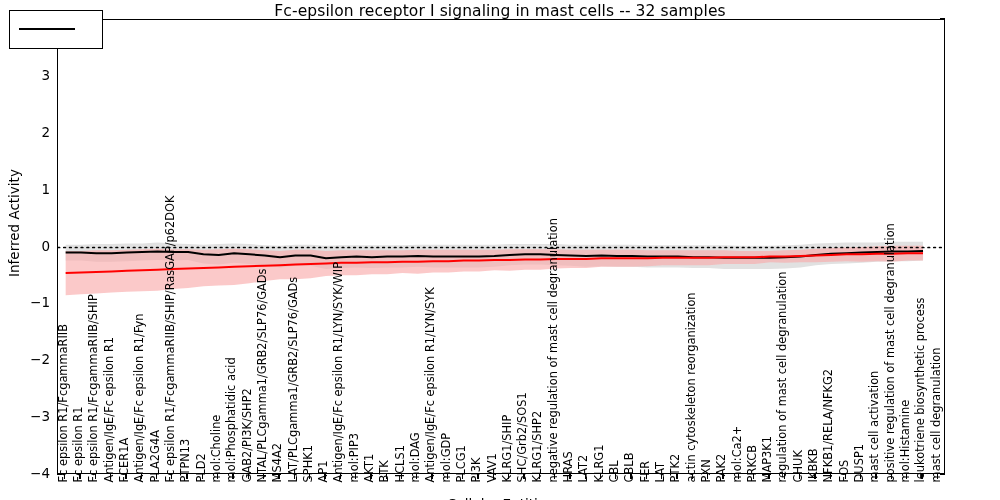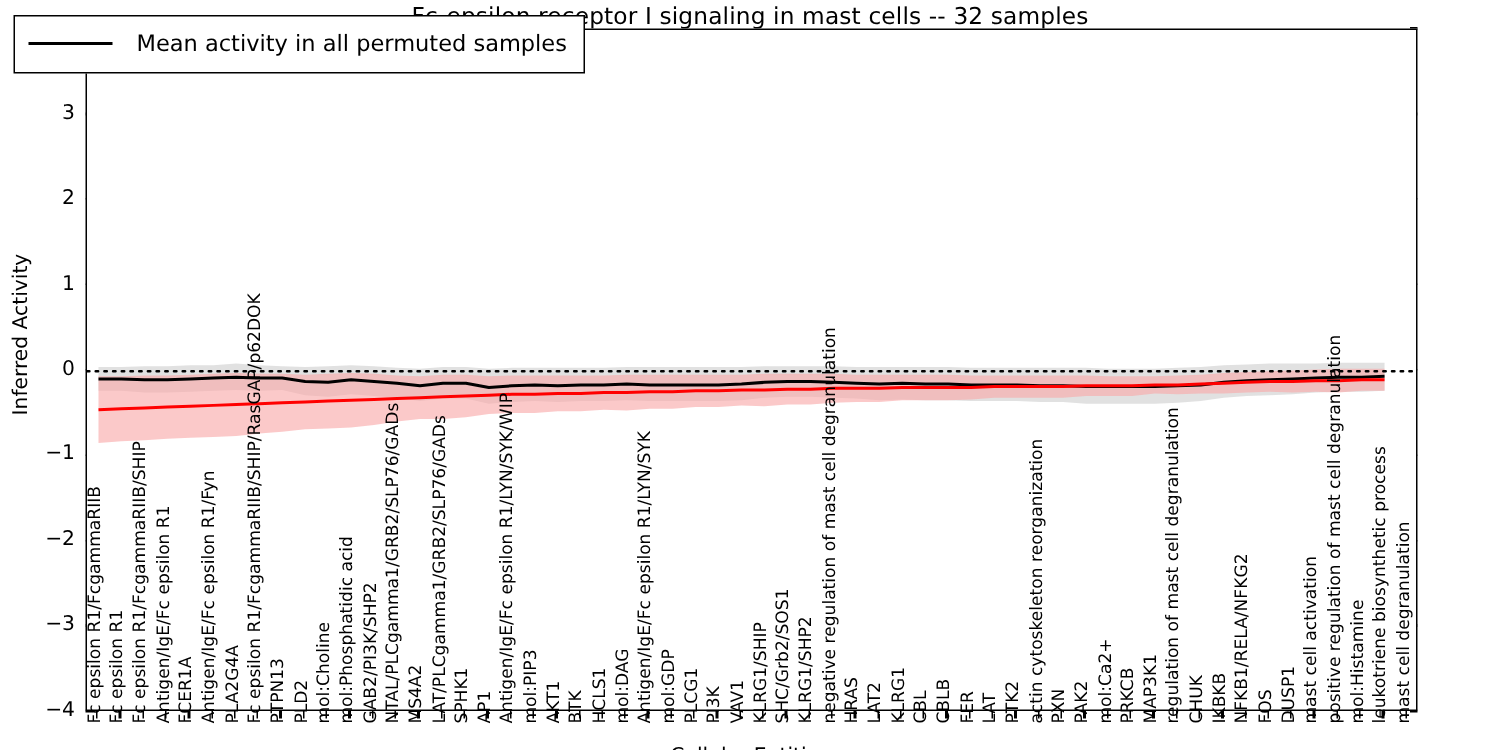--- a/index.html
+++ b/index.html
@@ -222,17 +222,16 @@
       <div class="xtl" style="left: 895.614px; top: 471px; position: absolute;">positive regulation of mast cell degranulation</div>
       <div class="xtl" style="left: 910.924px; top: 471px; position: absolute;">mol:Histamine</div>
       <div class="xtl" style="left: 926.234px; top: 471px; position: absolute;">leukotriene biosynthetic process</div>
       <div class="xtl" style="left: 941.545px; top: 471px; position: absolute;">mast cell degranulation</div>
     </div>
   <div id="xlabel">Cellular Entities</div>
 
   <div id="legend">
     <div class="lgrow">
       <span class="lgline"></span>
-      <span class="lgtxt">Mean activity in all permuted samples</span>
     </div>
   </div>
 
 </div>
 
 </body></html>

